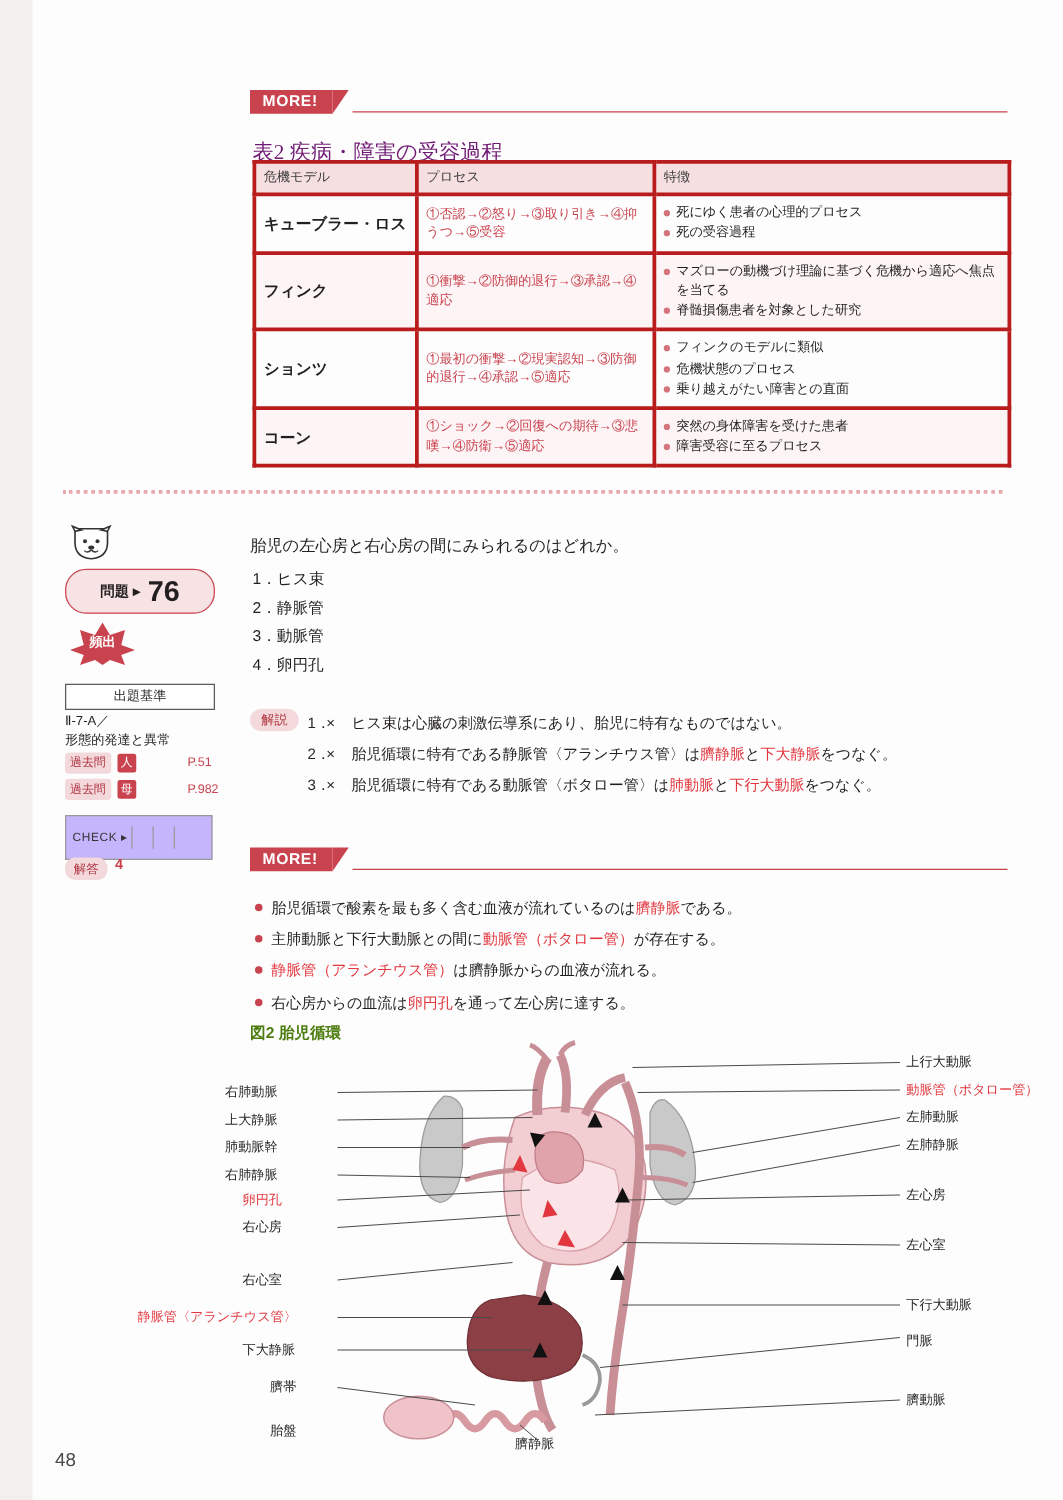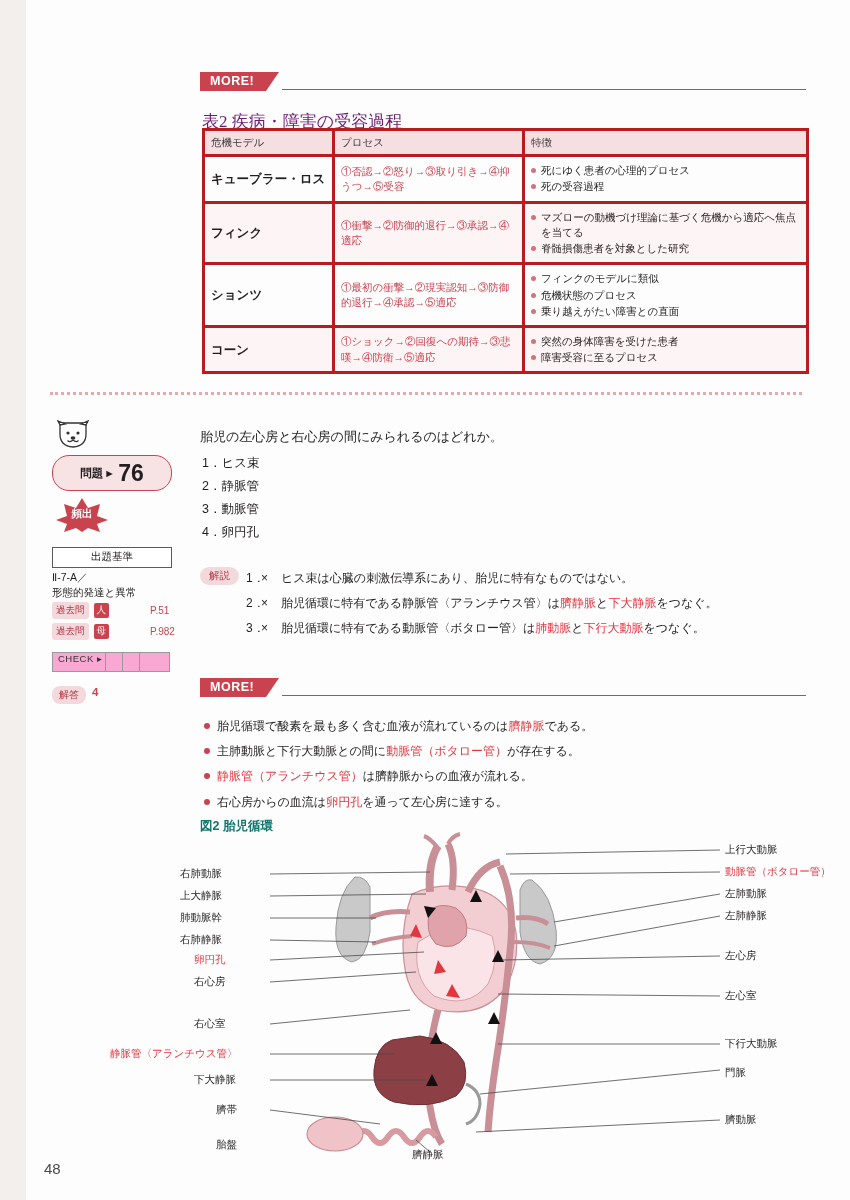--- a/index.html
+++ b/index.html
@@ -231,25 +231,25 @@
   .past-page {
     color: #c9434f;
     font-size: 10px;
     padding-left: 36px;
   }
   .check-box {
     position: absolute;
     left: 52px;
     top: 652px;
     width: 118px;
-    height: 20px;
+    height: 36px;
     border: 1px solid #999;
-    background: #f9a8d4;
+    background: #c4b5fd;
     display: flex;
-    align-items: flex-start;
+    align-items: center;
     box-sizing: border-box;
   }
   .check-box .label {
     font-size: 9.5px;
     padding-left: 5px;
     color: #333;
     letter-spacing: .5px;
   }
   .check-box .cells {
     display: flex;
@@ -347,21 +347,21 @@
     background: #c9434f;
   }
 
   
   .fig-caption {
     position: absolute;
     left: 200px;
     top: 818px;
     font-size: 12.5px;
     font-weight: bold;
-    color: #0f766e;
+    color: #4d7c0f;
   }
   .figure {
     position: absolute;
     left: 180px;
     top: 832px;
     width: 630px;
     height: 330px;
   }
   .fig-label {
     position: absolute;

